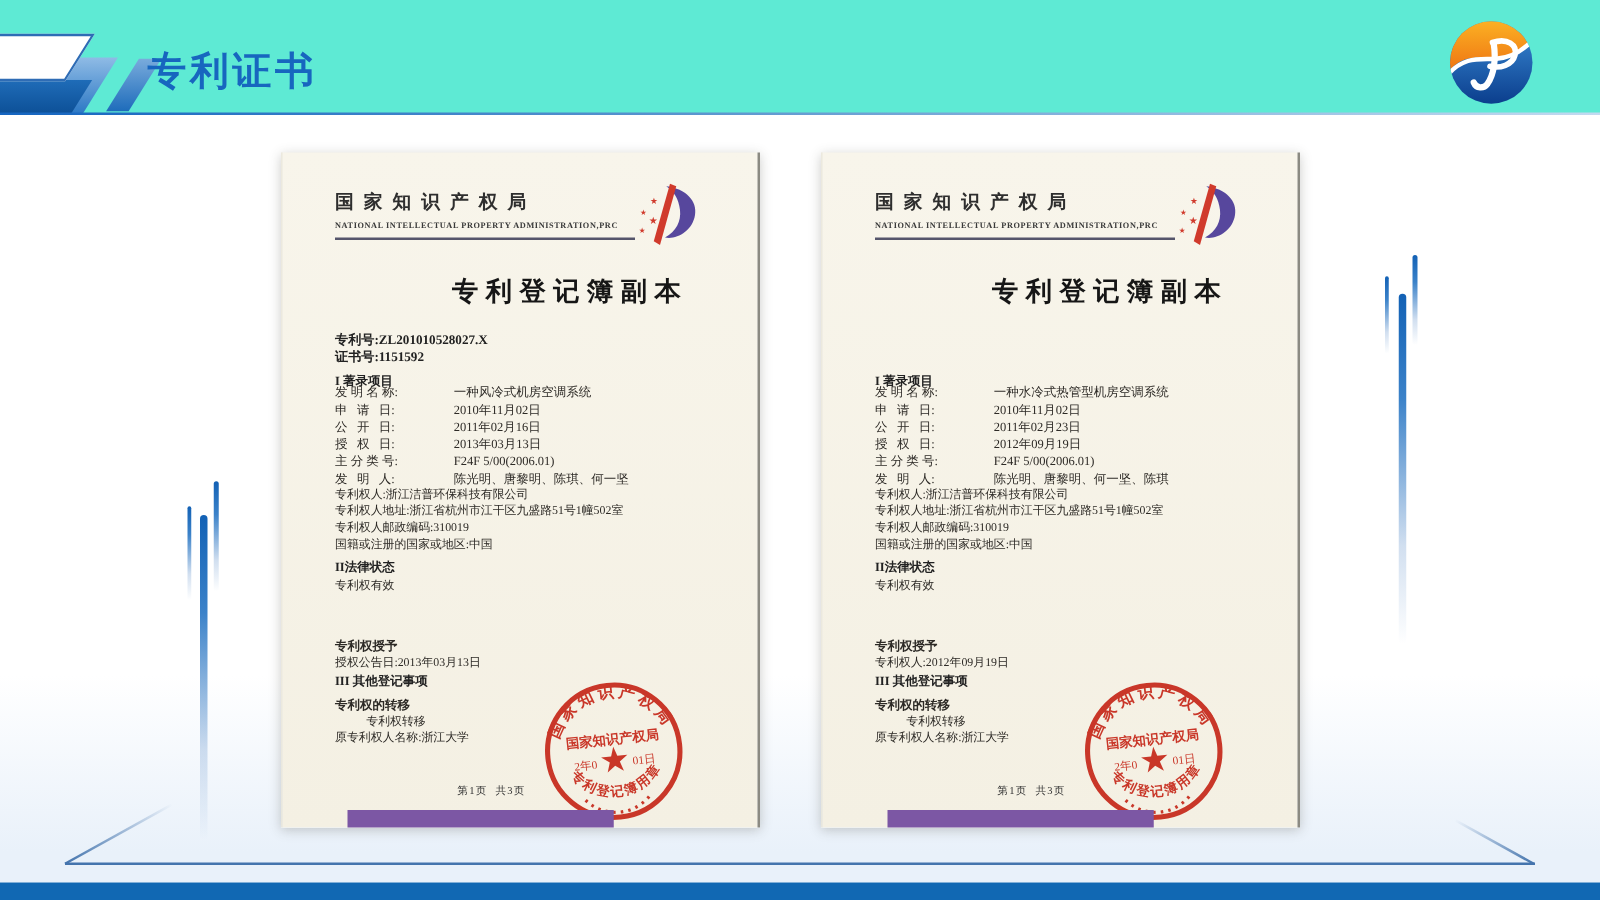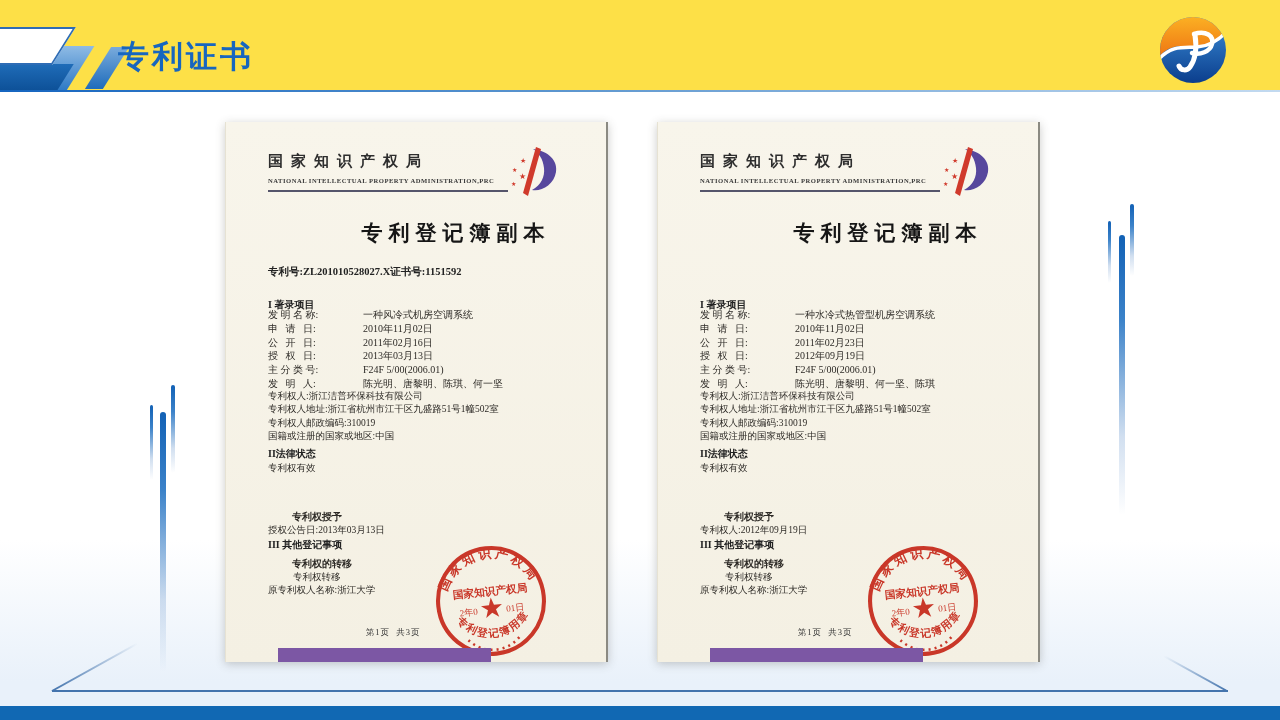--- a/index.html
+++ b/index.html
@@ -1,21 +1,21 @@
 <!DOCTYPE html>
 <html><head>
 <meta charset="utf-8">
 <style>
   html,body{margin:0;padding:0;}
   body{
     width:1280px;height:720px;position:relative;overflow:hidden;background:#ffffff;
     font-family:"Liberation Sans",sans-serif;
   }
   
-  .header{position:absolute;left:0;top:0;width:1280px;height:92px;background:#fde047;}
+  .header{position:absolute;left:0;top:0;width:1280px;height:92px;background:#5eead4;}
   .header-underline{position:absolute;left:0;top:90px;width:1280px;height:2px;
     background:linear-gradient(90deg,#1565c0 0%,#5e97cf 45%,#c3daf0 100%);}
   .deco{position:absolute;}
   .deco-fill-big{left:-30px;top:46px;width:110px;height:46px;transform:skewX(-32deg);
     background:linear-gradient(180deg,#8fbbe5 0%,#2a77c4 100%);}
   .deco-fill-dark{left:-45px;top:64px;width:110px;height:28px;transform:skewX(-32deg);
     background:linear-gradient(180deg,#1f6cb8 0%,#0c4f96 100%);}
   .deco-outline{left:-20px;top:27px;width:80px;height:34px;transform:skewX(-32deg);
     border:2px solid #2e6cb5;background:#ffffff;}
   .deco-small{left:98px;top:47px;width:18px;height:42px;transform:skewX(-32deg);
@@ -54,37 +54,37 @@
   .cert-right{left:657px;}
   .agency-cn{position:absolute;left:42px;top:30px;font-size:15px;font-weight:bold;
     letter-spacing:8px;color:#2e2e2e;white-space:nowrap;}
   .agency-en{position:absolute;left:42px;top:55px;font-size:6.6px;font-weight:bold;
     letter-spacing:.5px;color:#3a3a3a;white-space:nowrap;font-family:"Liberation Serif",serif;}
   .agency-line{position:absolute;left:42px;top:68px;width:240px;height:2px;background:#55556b;}
   .nipa-logo{position:absolute;left:281px;top:24px;width:58px;height:54px;}
   .doc-title{position:absolute;left:0;top:97px;width:100%;text-align:center;
     font-size:21px;font-weight:600;letter-spacing:6px;color:#161616;white-space:nowrap;margin-left:40px;}
   .num-row{position:absolute;left:42px;top:143px;width:300px;display:flex;
-    justify-content:flex-start;font-size:10.5px;font-weight:bold;color:#222;}
+    justify-content:flex-end;font-size:10.5px;font-weight:bold;color:#222;flex-direction:column;}
   .sec{position:absolute;left:42px;font-size:10px;font-weight:bold;color:#222;white-space:nowrap;}
   .sec1{top:176px;}
   .fields{position:absolute;left:42px;top:186px;font-size:10px;line-height:13.8px;color:#2d2a26;}
   .frow{display:flex;white-space:nowrap;}
   .flabel{display:inline-block;width:95px;white-space:pre;}
   .owner{position:absolute;left:42px;top:268px;font-size:9.5px;line-height:13.4px;white-space:nowrap;}
   .sec2{top:325px;}
   .plain{position:absolute;left:42px;font-size:9.5px;white-space:nowrap;}
   .legal{top:340px;}
   .sec3{top:368px;margin-top:48px;}
   .grant-h{top:388px;}
   .grant-d{top:402px;}
   .transfer-h{top:435px;}
   .transfer-1{top:449px;margin-left:25px;}
   .transfer-2{top:462px;}
-  .sec-sub{font-weight:bold;font-size:10px;margin-left:24px;}
+  .sec-sub{font-weight:bold;font-size:10px;}
   .page-footer{position:absolute;left:0;top:505px;width:88%;text-align:center;
     font-size:8.5px;letter-spacing:1px;white-space:pre;color:#333;}
   .stamp{position:absolute;left:208px;top:422px;width:114px;height:114px;
     transform:rotate(-6deg);opacity:.93;mix-blend-mode:multiply;}
   .pbar{position:absolute;left:52px;top:526px;width:213px;height:14px;background:#7c57a4;}
 </style>
 </head>
 <body>
 
 <div class="header">

